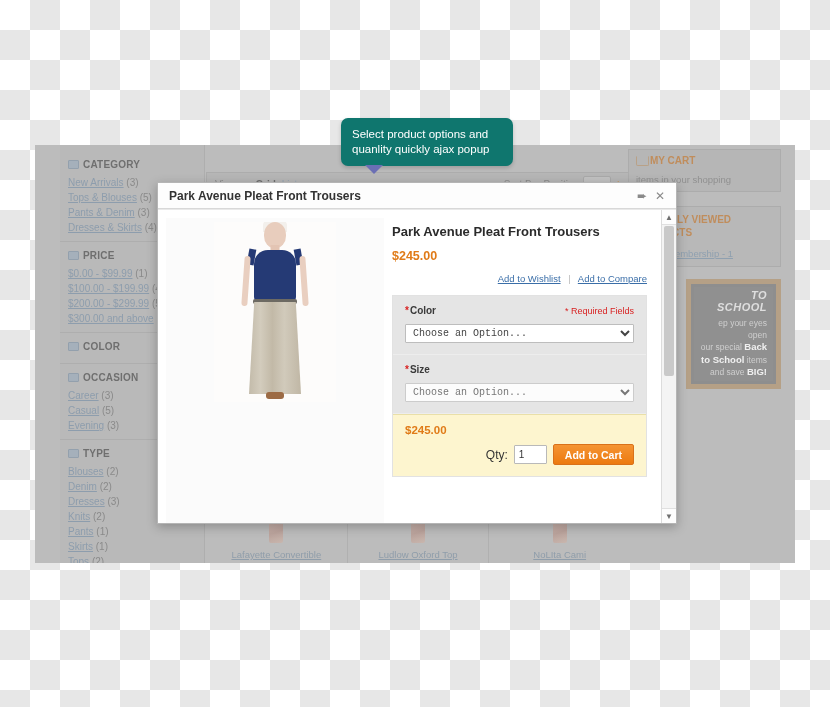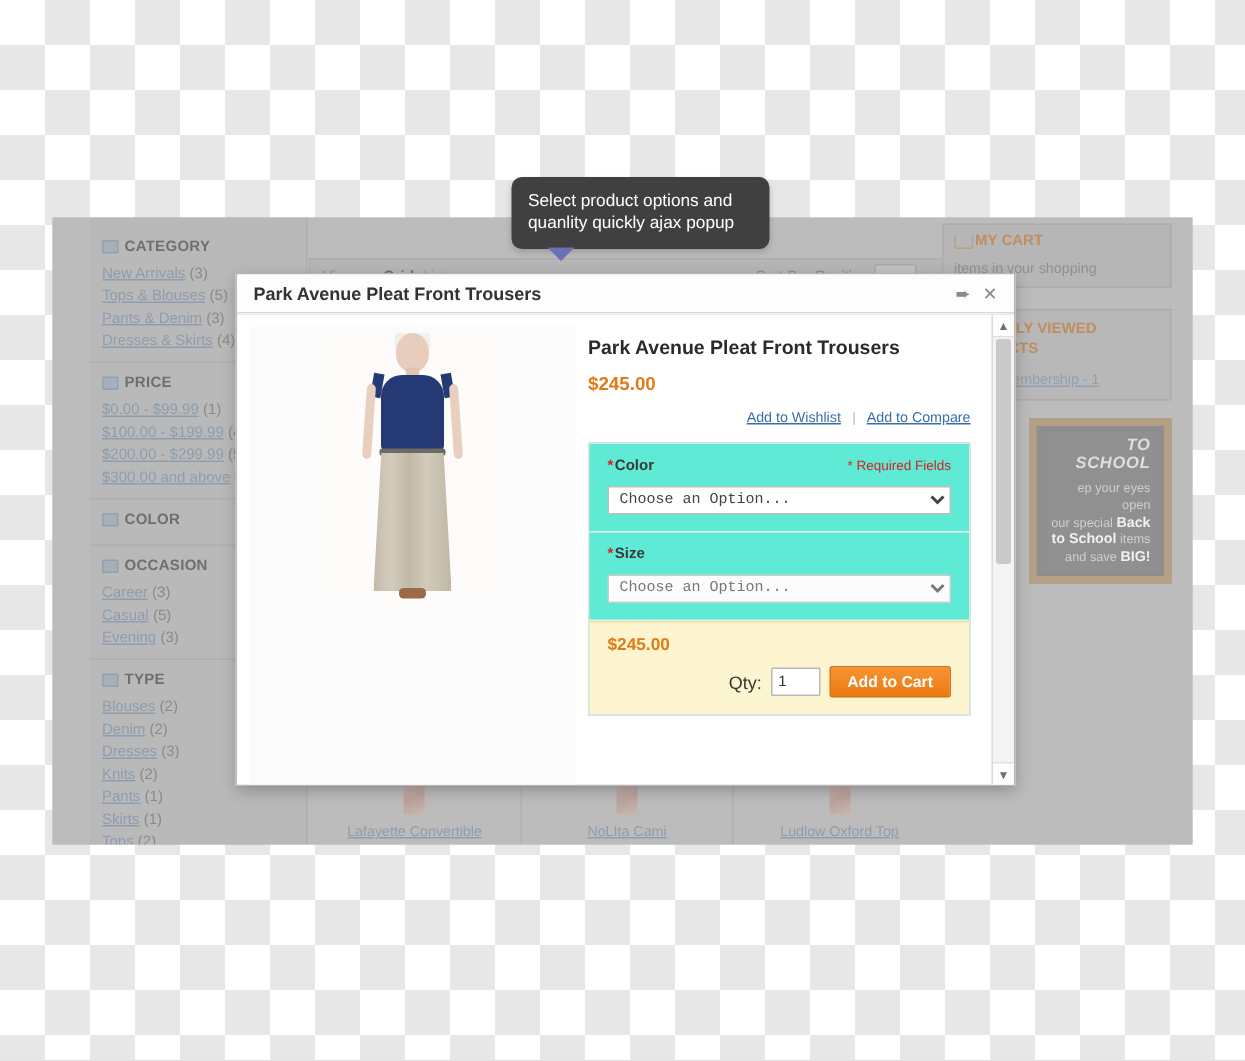--- a/index.html
+++ b/index.html
@@ -120,21 +120,21 @@
   .bn-head{
     font-size:11px;font-style:italic;font-weight:bold;color:#dedede;
     letter-spacing:.5px;margin-bottom:5px;
   }
   .bn-body{font-size:8.5px;color:#cfcfcf;line-height:11.5px;}
   .bn-body b{color:#f0f0f0;font-size:9.5px;}
 
   
   #tooltip{
     position:absolute;left:341px;top:118px;width:172px;
-    background:#404040;border-radius:7px;
+    background:#0f766e;border-radius:7px;
     padding:9px 11px;box-sizing:border-box;
     color:#ffffff;font-size:11.5px;line-height:15px;
     box-shadow:0 2px 4px rgba(0,0,0,.18);
     z-index:40;
   }
   #tooltip::after{
     content:"";position:absolute;left:24px;bottom:-8px;
     border-left:9px solid transparent;border-right:9px solid transparent;
     border-top:9px solid #6b6fb4;
   }
@@ -223,21 +223,21 @@
   .prod-title{font-size:13px;font-weight:bold;color:#2b2b2b;margin:2px 0 10px 0;}
   .availability{font-size:9.5px;color:#555555;margin-bottom:10px;}
   .price-main{font-size:12.5px;font-weight:bold;color:#e07b18;margin-bottom:10px;}
   .links-row{
     text-align:right;font-size:9.5px;color:#aaaaaa;padding-bottom:7px;
   }
   .links-row a{color:#3a6ea8;text-decoration:underline;}
   .links-row span.sep{margin:0 5px;color:#bbbbbb;}
 
   .options-box{
-    border:1px solid #e2e2e2;background:#5eead4;margin-top:4px;
+    border:1px solid #e2e2e2;background:#e5e5e5;margin-top:4px;
   }
   .opt-row{padding:9px 12px 11px 12px;border-bottom:1px solid #ededed;}
   .opt-row:last-of-type{border-bottom:none;}
   .opt-head{display:flex;align-items:baseline;justify-content:space-between;margin-bottom:6px;}
   .opt-label{font-size:10px;font-weight:bold;color:#3a3a3a;}
   .opt-label .star{color:#d81f1f;margin-right:1px;}
   .required-note{font-size:9px;color:#d81f1f;}
   select.opt-select{
     width:100%;height:19px;font-size:10px;font-family:Liberation Mono, monospace;
     color:#444444;border:1px solid #bdbdbd;background:#ffffff;
@@ -355,25 +355,25 @@
       </div>
     </div>
 
     <div class="product-strip">
       <div class="product-cell">
         <div class="p-thumb"></div>
         <div class="p-name">Lafayette Convertible</div>
       </div>
       <div class="product-cell">
         <div class="p-thumb"></div>
-        <div class="p-name">NoLIta Cami</div>
+        <div class="p-name">Ludlow Oxford Top</div>
       </div>
       <div class="product-cell">
         <div class="p-thumb"></div>
-        <div class="p-name">Ludlow Oxford Top</div>
+        <div class="p-name">NoLIta Cami</div>
       </div>
     </div>
 
     <div class="rightcol">
       <div class="cart-box">
         <div class="cart-title">
           <span class="cart-ico"></span>
           <span>MY CART</span>
         </div>
         <div class="cart-text">items in your shopping</div>

